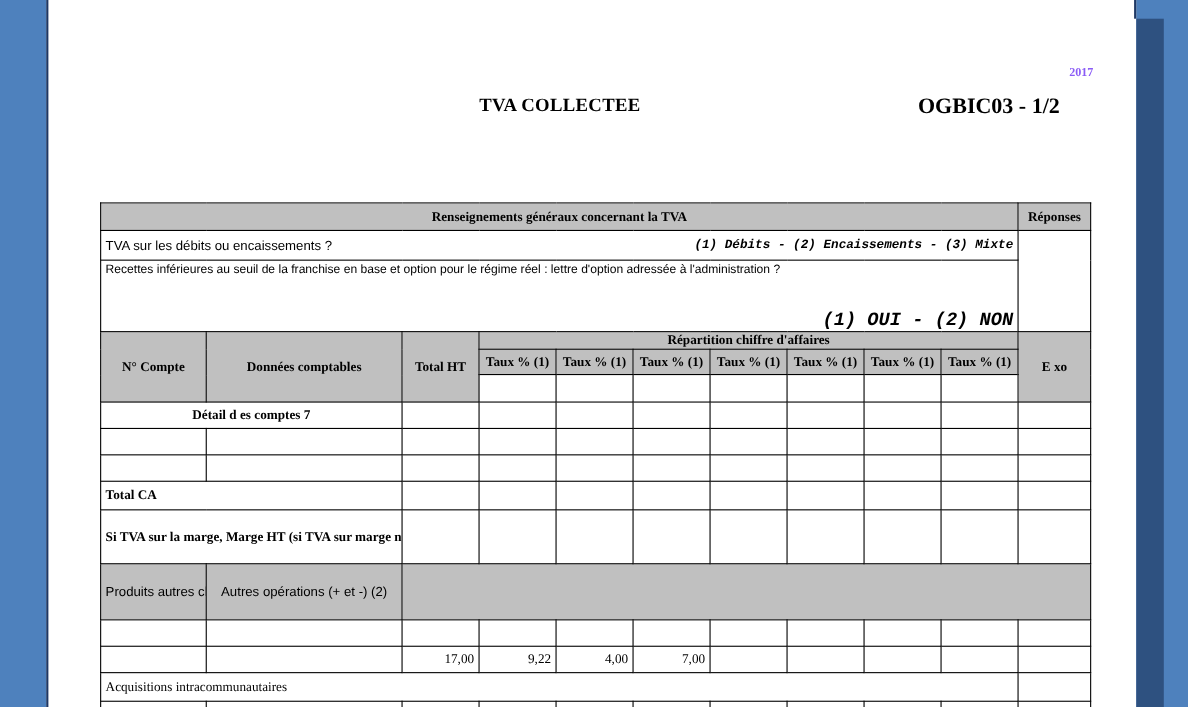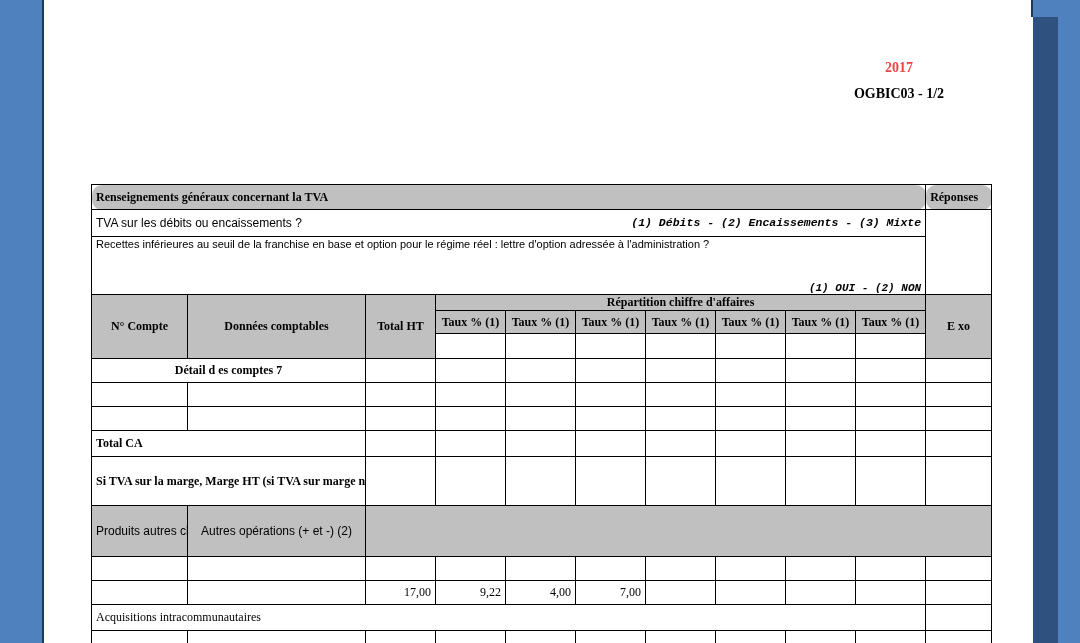--- a/index.html
+++ b/index.html
@@ -51,32 +51,32 @@
   .page {
     position: absolute;
     left: 44px; top: 0;
     width: 987px; height: 643px;
   }
 
   .hdr-year {
     position: absolute;
     left: 760px; top: 60px;
     width: 190px;
-    text-align: center;
-    font-weight: bold;
-    font-size: 14px;
-    color: #ef4444;
+    text-align: right;
+    font-weight: bold;
+    font-size: 11px;
+    color: #8b5cf6;
   }
   .hdr-ref {
     position: absolute;
     left: 760px; top: 86px;
     width: 190px;
     text-align: center;
     font-weight: bold;
-    font-size: 14px;
+    font-size: 20px;
     color: #000000;
   }
   .doc-title {
     position: absolute;
     left: 250px; top: 86px;
     width: 430px;
     text-align: center;
     font-weight: bold;
     font-size: 17px;
     letter-spacing: 0.3px;
@@ -108,36 +108,35 @@
     overflow: hidden;
     white-space: nowrap;
   }
   .gray { background: #c0c0c0; }
   .center { text-align: center; }
   .bold   { font-weight: bold; }
 
   .title-cell {
     font-weight: bold;
     font-size: 12.5px;
-    text-align: left;
-    border-radius: 10px;
+    text-align: center;
   }
   .q-cell {
     font-family: "Liberation Sans", sans-serif;
     font-size: 11.5px;
     padding-left: 8px;
   }
   .q-note {
     float: right;
     font-style: italic;
     font-family: Liberation Mono, monospace;
     font-size: 11.5px;
     font-weight: bold;
   }
-  .q-note.small { font-size: 11px; margin-top: 45px; }
+  .q-note.small { font-size: 17px; margin-top: 45px; }
   .colhead {
     font-weight: bold;
     font-size: 12.5px;
     text-align: center;
     margin-top: 31px;
   }
   .taux-head {
     font-weight: bold;
     font-size: 11.5px;
     text-align: center;
@@ -175,20 +174,21 @@
 <div class="band-left"></div>
 <div class="band-left-rule"></div>
 <div class="band-right-light"></div>
 <div class="band-right-dark"></div>
 <div class="band-right-rule"></div>
 
 <div class="page">
 
   <div class="hdr-year">2017</div>
   <div class="hdr-ref">OGBIC03 - 1/2</div>
+  <div class="doc-title">TVA COLLECTEE</div>
 
   <table class="sheet">
     <colgroup>
       <col style="width:96px">
       <col style="width:178px">
       <col style="width:70px">
       <col style="width:70px">
       <col style="width:70px">
       <col style="width:70px">
       <col style="width:70px">

